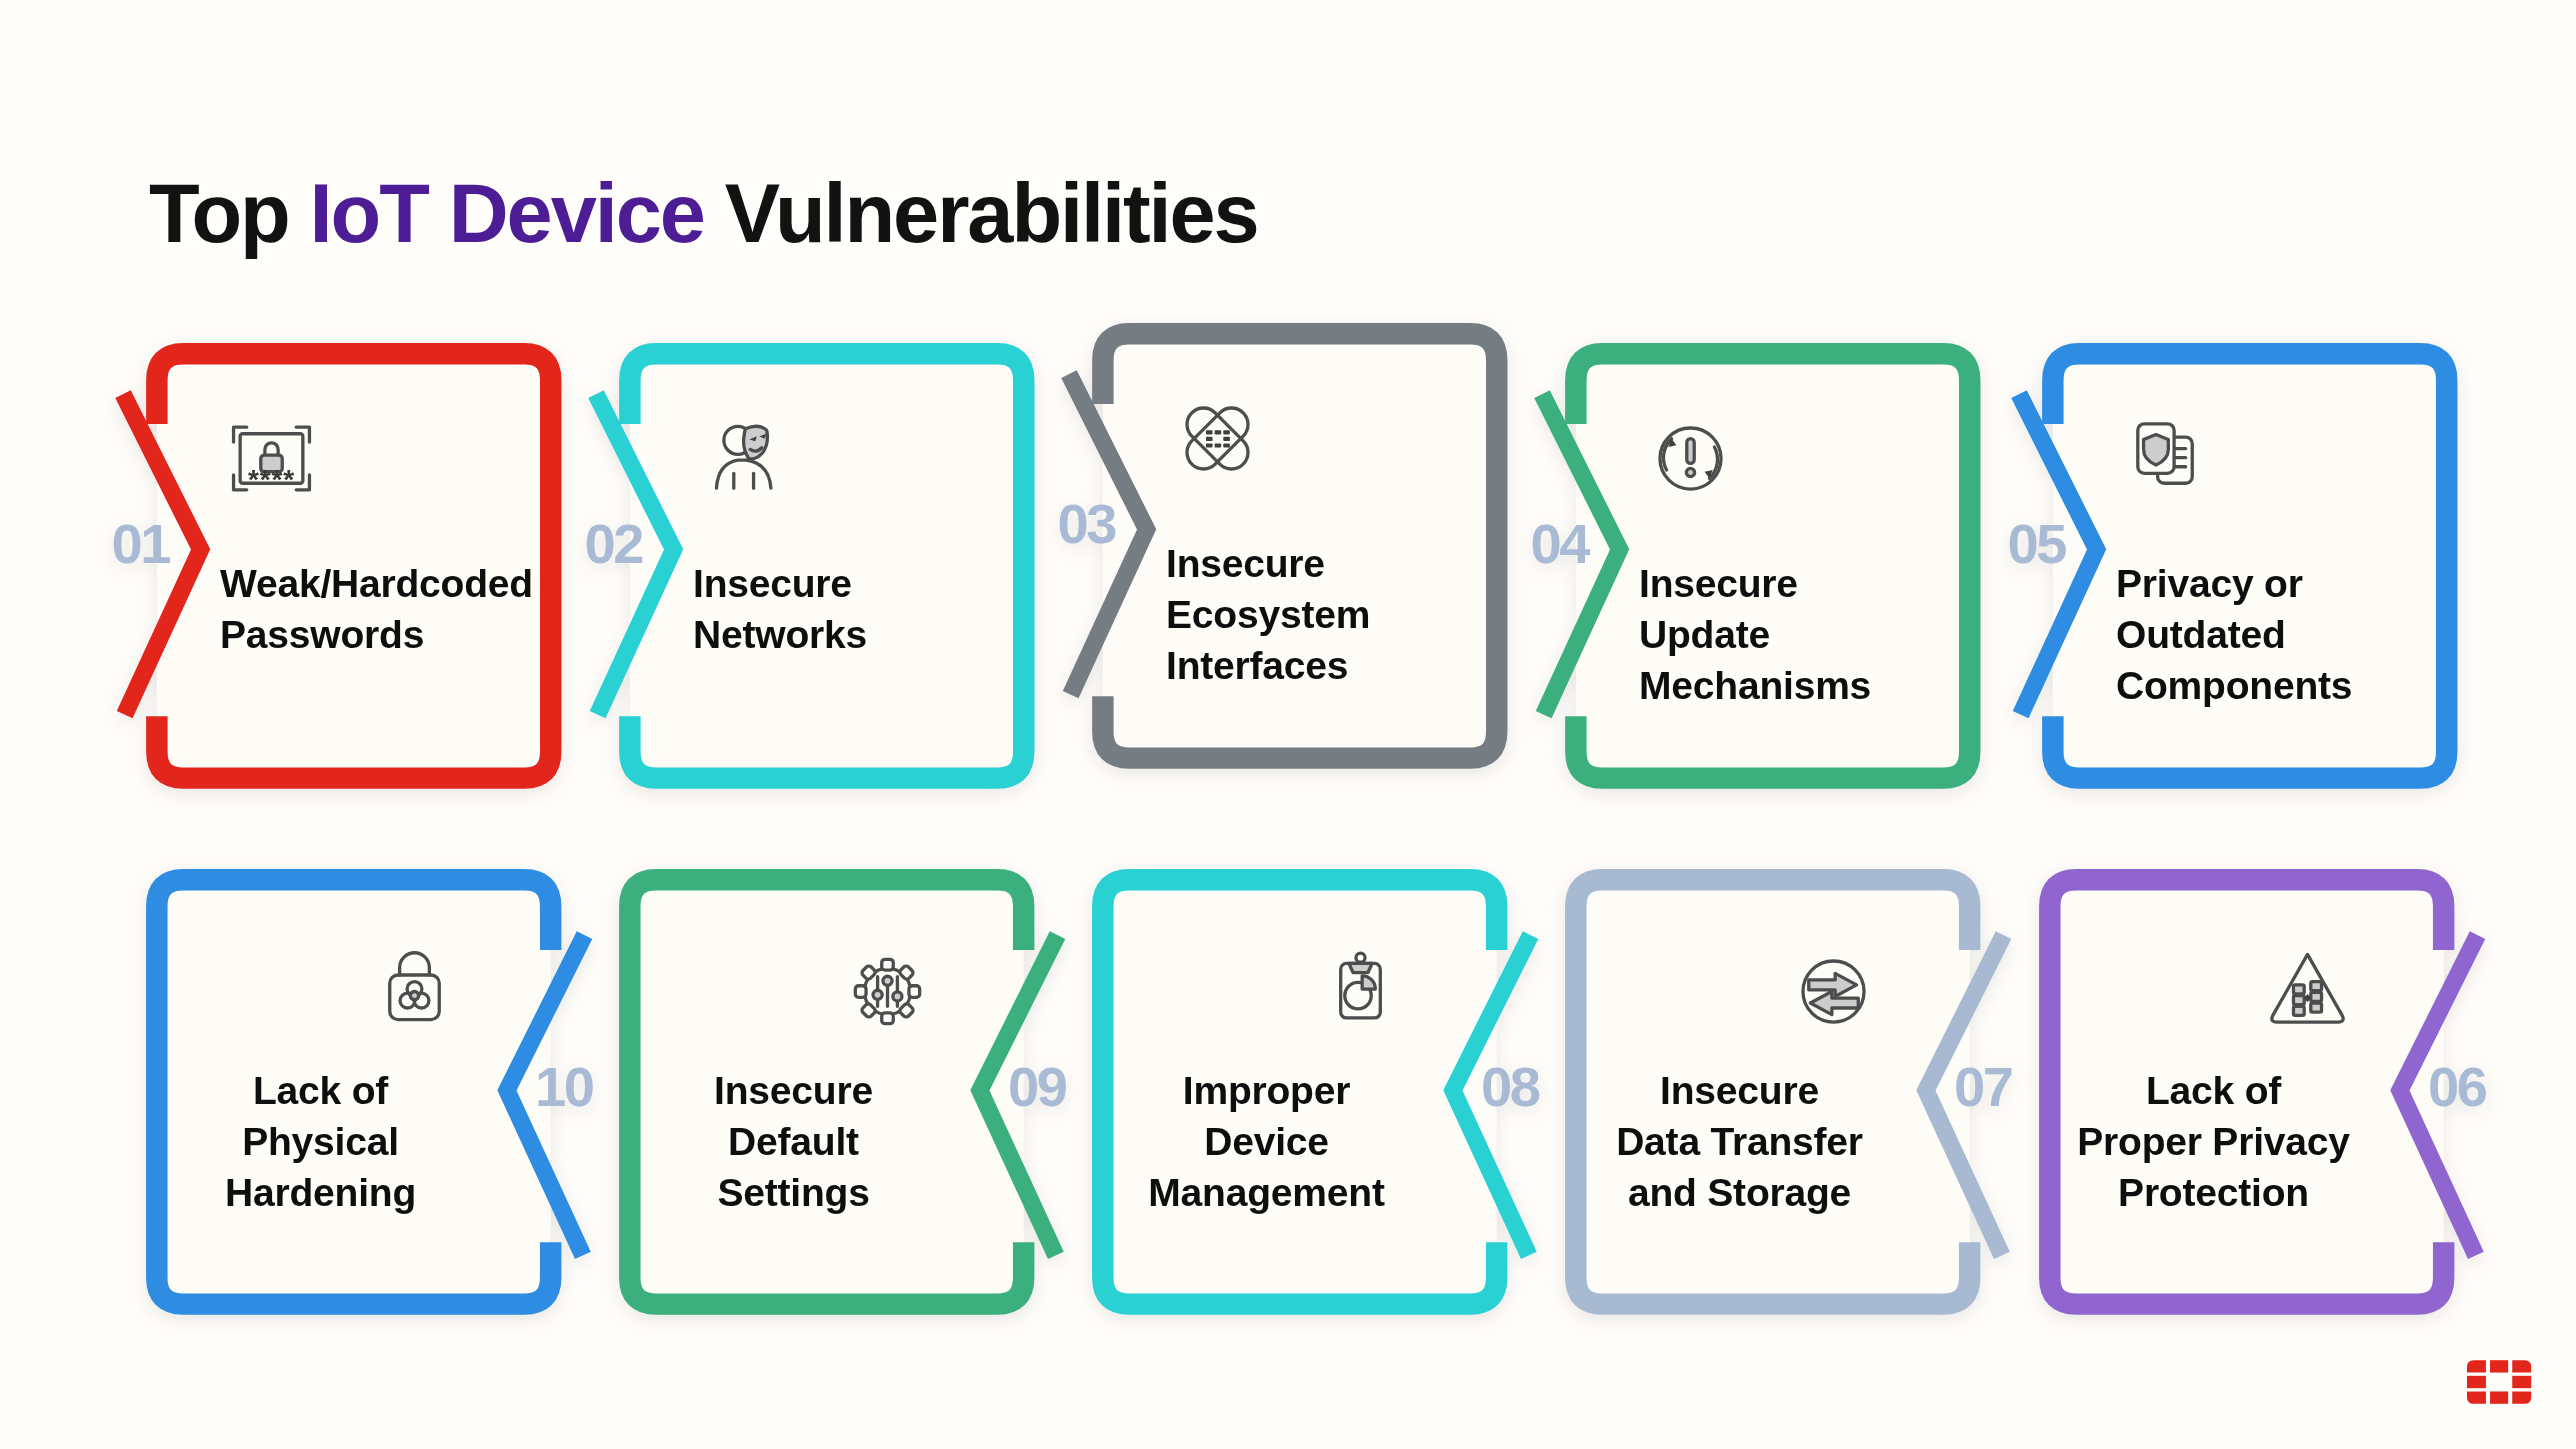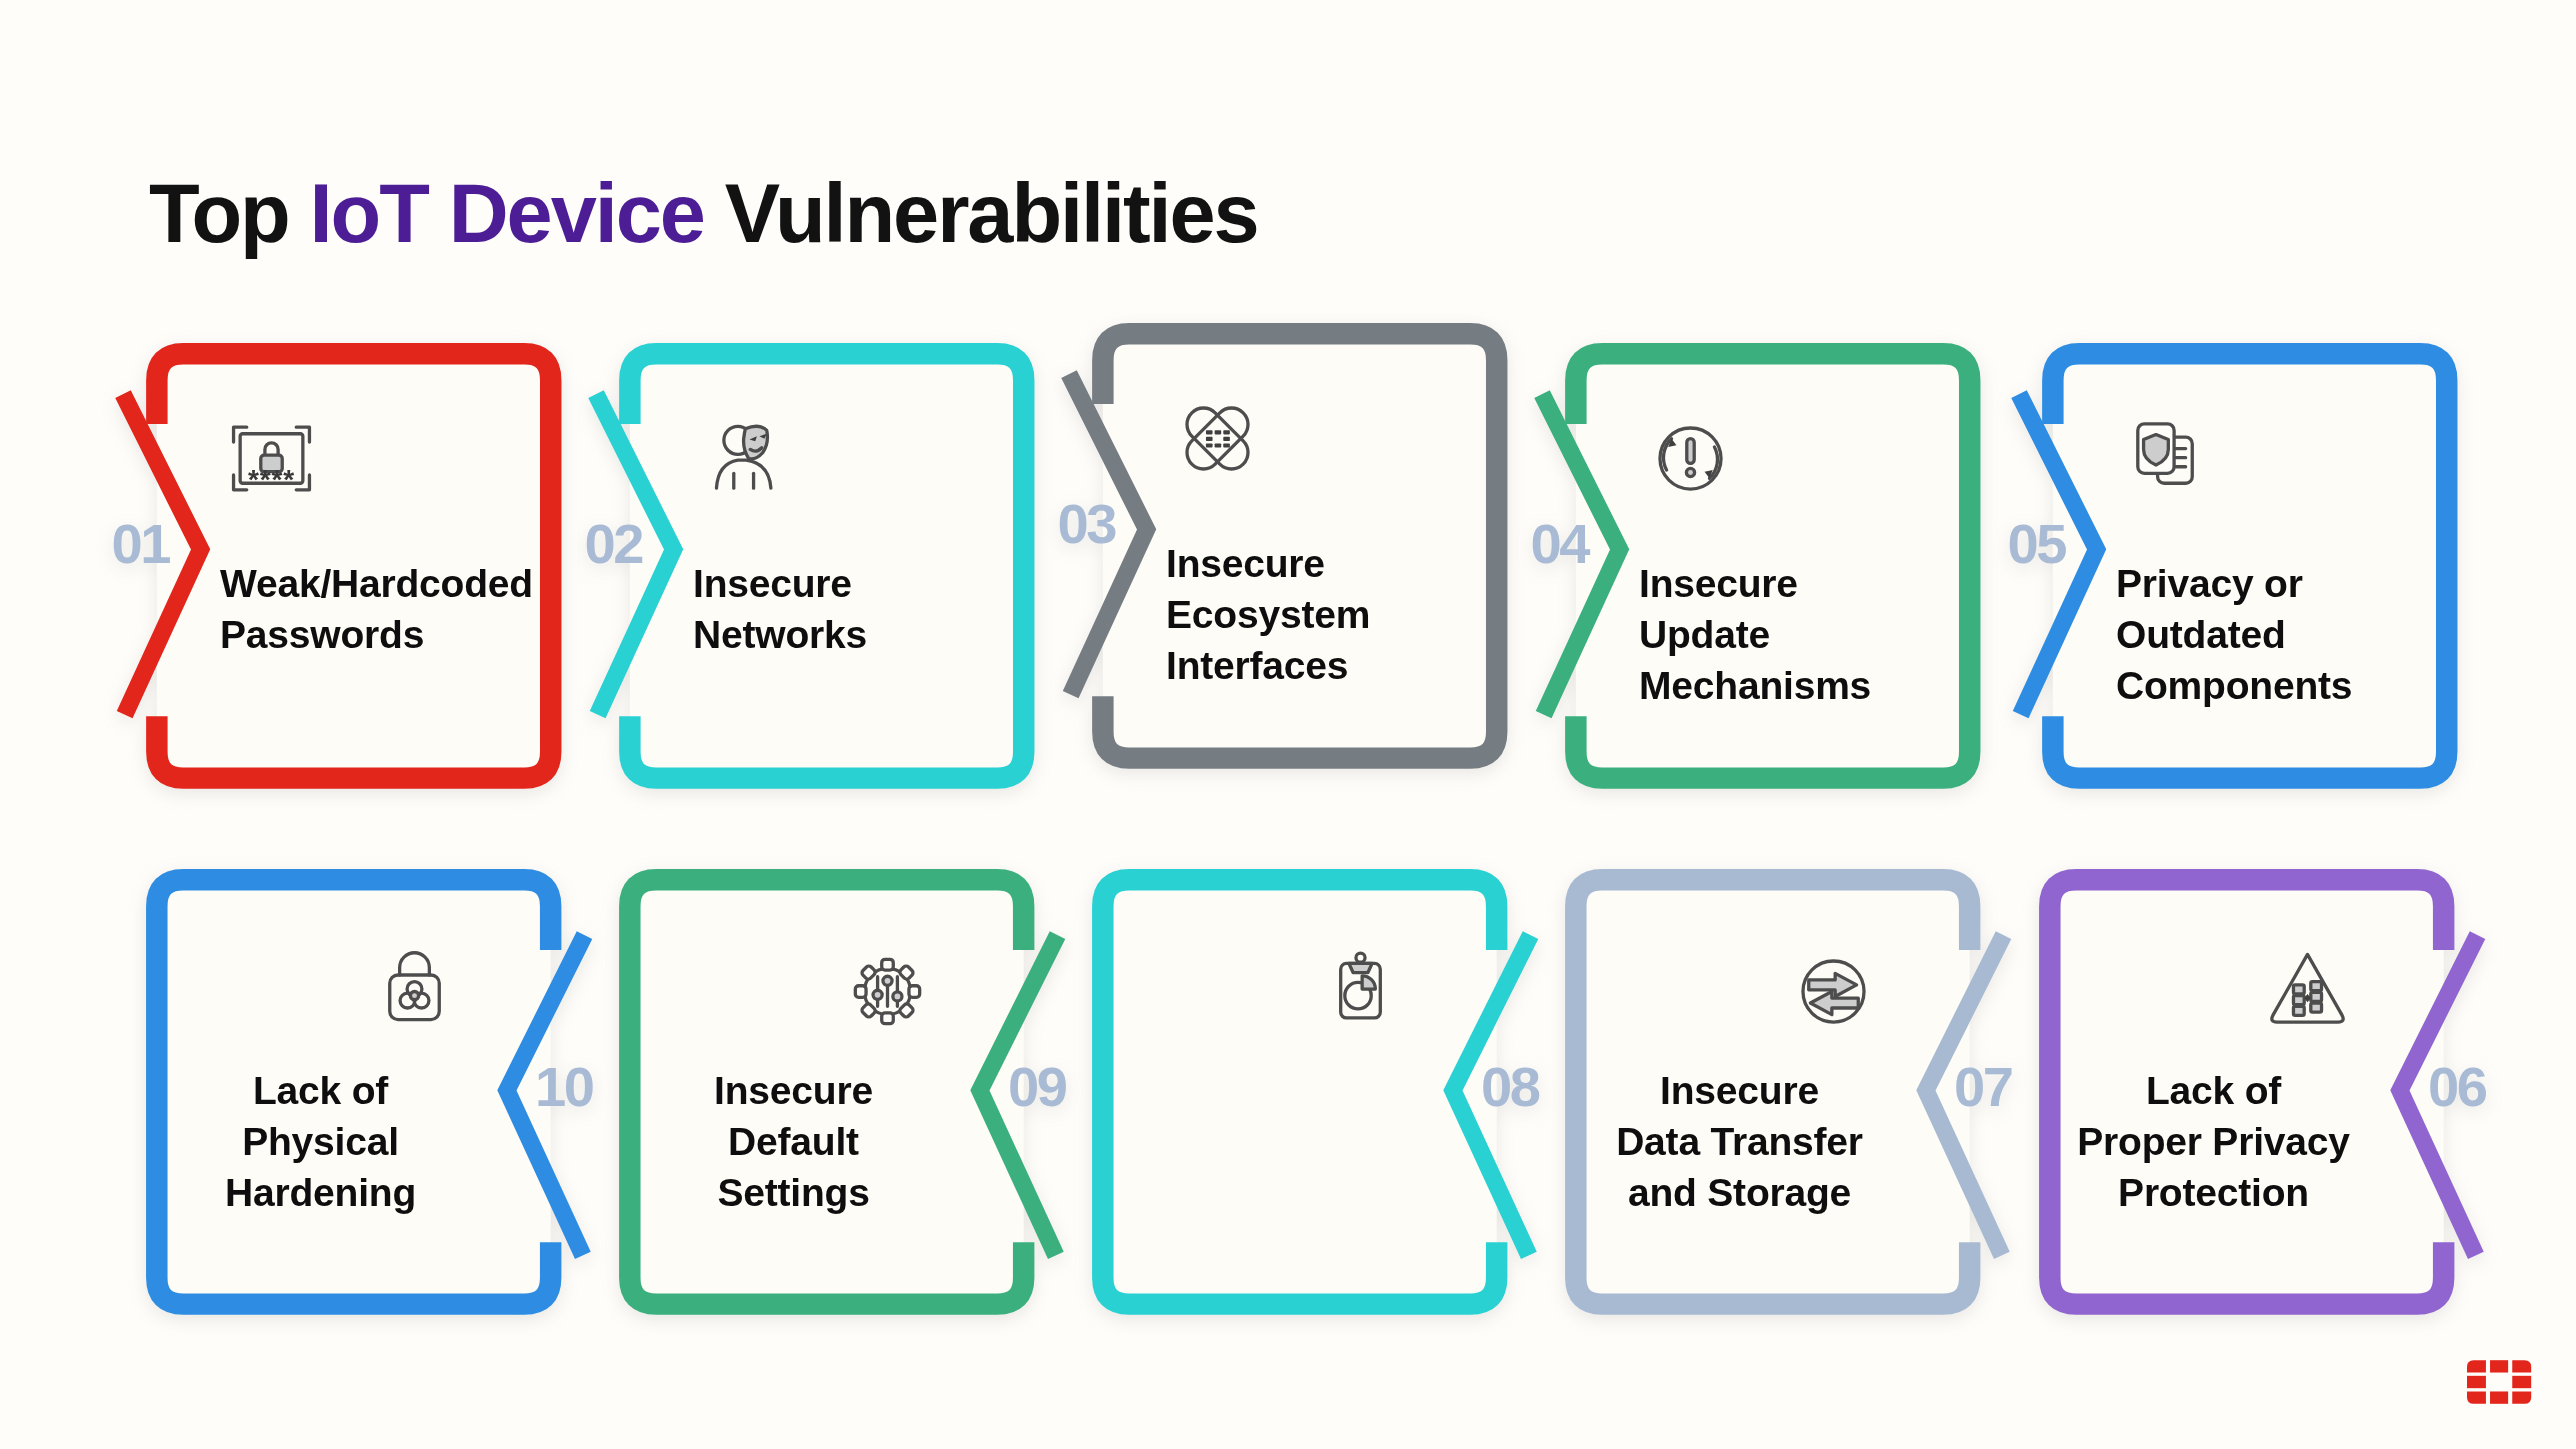--- a/index.html
+++ b/index.html
@@ -200,20 +200,23 @@
     <polyline class="chev" points="531,80 437,268 529,468" stroke="#29d1d3"></polyline>
     <text class="num" x="506" y="263" text-anchor="middle" dominant-baseline="central" fill="#a9bbd4">08</text>
   </svg>
   <svg class="icon" viewBox="0 0 120 120">
     <rect x="36" y="26" width="48" height="66" rx="7"></rect>
     <path class="fg" d="M46,26 H74 L69,37 H51 Z"></path>
     <circle cx="60" cy="19" r="5.5"></circle>
     <circle cx="57" cy="65" r="16"></circle>
     <path class="fg" d="M62,57 V41 A16,16 0 0 1 78,57 Z"></path>
   </svg>
+  <div class="label">Improper
+Device
+Management</div>
 </div>
 
 <div class="tile r2" style="left:1565px;top:869px;">
   <svg class="frame" width="484" height="450" viewBox="0 0 586 545">
     <path class="bord" d="M 490,98 V45 Q490,13 458,13 H45 Q13,13 13,45 V495 Q13,527 45,527 H458 Q490,527 490,495 V452" stroke="#a8bad2"></path>
     <polyline class="chev" points="531,80 437,268 529,468" stroke="#a8bad2"></polyline>
     <text class="num" x="506" y="263" text-anchor="middle" dominant-baseline="central" fill="#a9bbd4">07</text>
   </svg>
   <svg class="icon" viewBox="0 0 120 120">
     <circle cx="60" cy="60" r="37"></circle>

